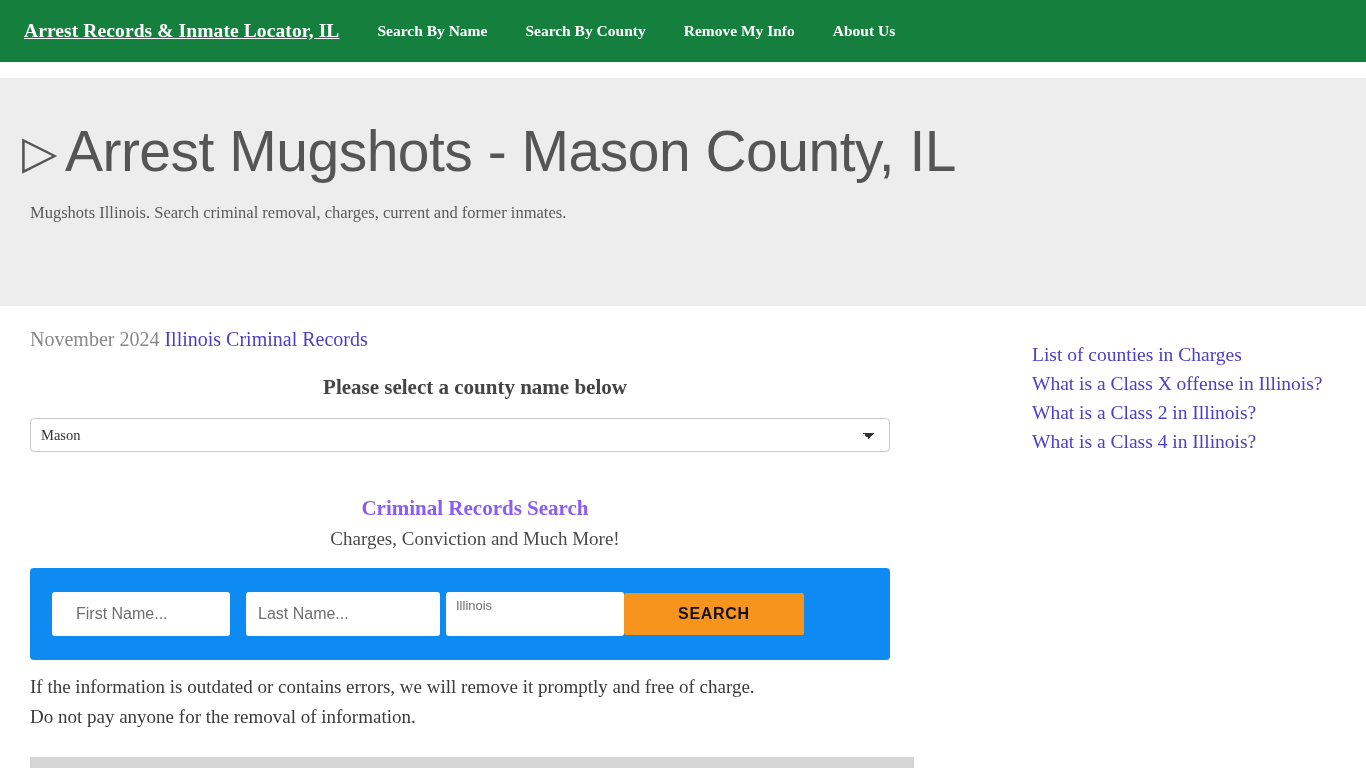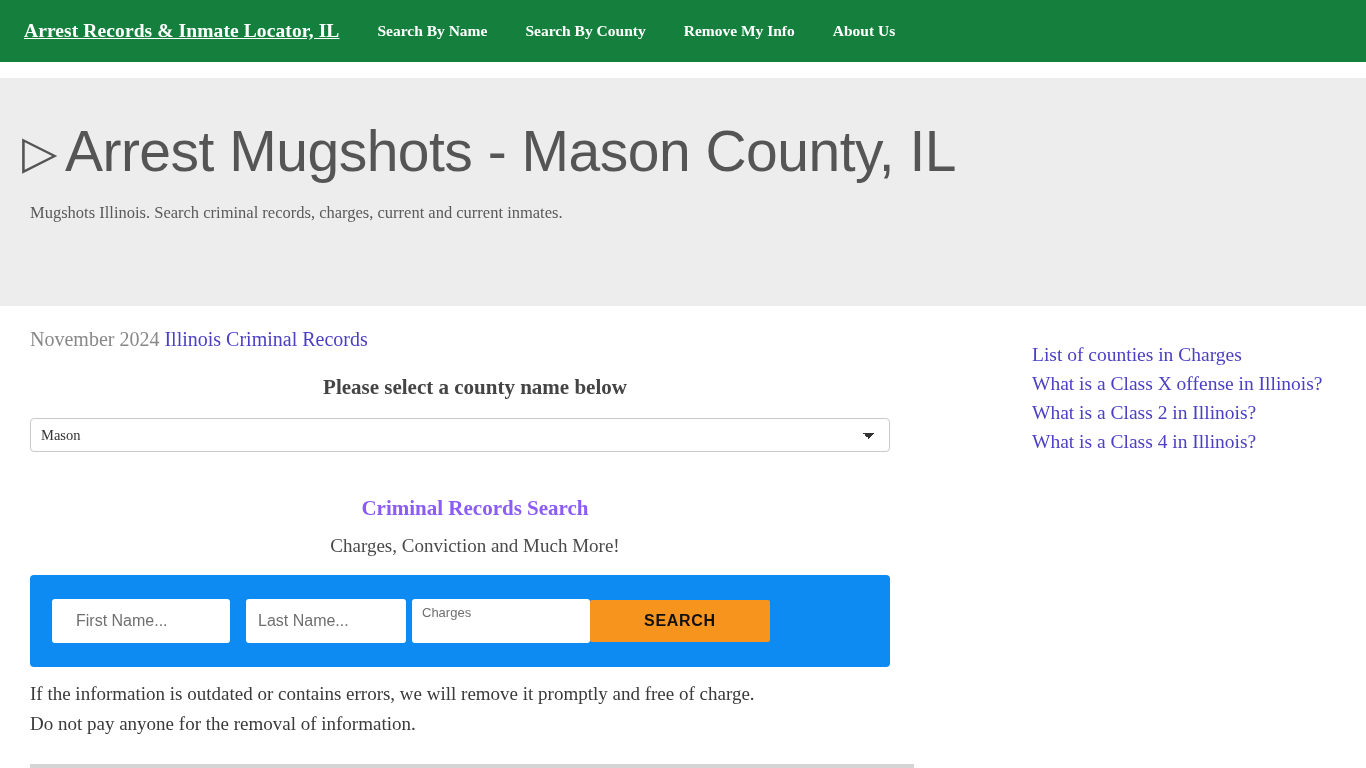--- a/index.html
+++ b/index.html
@@ -156,21 +156,21 @@
     font-weight: bold;
     font-size: 21px;
     color: #8b5cf6;
     margin: 44px 0 0 0;
   }
   .search-sub {
     text-align: center;
     font-family: "Liberation Serif", serif;
     font-size: 19px;
     color: #4a4a4a;
-    margin: 14px 0 0 0;
+    margin: 7px 0 0 0;
   }
   .search-panel {
     margin-top: 18px;
     width: 860px;
     height: 92px;
     background: #0d8bf2;
     border-radius: 4px;
     box-sizing: border-box;
     display: flex;
     align-items: center;
@@ -181,21 +181,21 @@
     box-sizing: border-box;
     background: #ffffff;
     border: 0;
     border-radius: 3px;
     outline: none;
     font-family: "Liberation Sans", sans-serif;
     color: #6f6f6f;
   }
   .sf::placeholder { color: #6f6f6f; opacity: 1; }
   .sf-first { width: 178px; margin-right: 16px; font-size: 16px; padding: 0 24px; }
-  .sf-last  { width: 160px; margin-right: 6px;  font-size: 16px; padding: 0 12px; }
+  .sf-last  { width: 194px; margin-right: 6px;  font-size: 16px; padding: 0 12px; }
   .sf-state {
     width: 178px;
     font-size: 13px;
     padding: 0 10px 14px 10px;
     display: flex;
     align-items: flex-start;
     padding-top: 6px;
   }
   .search-btn {
     width: 180px;
@@ -264,21 +264,21 @@
     <a class="nav-link" href="#">About Us</a>
   </nav>
 </div>
 
 <div class="hero-gap"></div>
 
 <header class="hero">
   <h1 class="hero-title">
     <span class="tri">▷</span><span>Arrest Mugshots - Mason County, IL</span>
   </h1>
-  <p class="hero-sub">Mugshots Illinois. Search criminal records, charges, current and current inmates.</p>
+  <p class="hero-sub">Mugshots Illinois. Search criminal removal, charges, current and former inmates.</p>
 </header>
 
 <div class="layout">
 
   <main class="content">
 
     <p class="dateline">
       <span>November 2024</span>
       <a href="#">Illinois Criminal Records</a>
     </p>
@@ -289,21 +289,21 @@
       <option>Mason</option>
     </select>
 
     <h2 class="search-title">Criminal Records Search</h2>
     <p class="search-sub">Charges, Conviction and Much More!</p>
 
     <div class="search-panel">
       <input class="sf sf-first" type="text" placeholder="First Name..." style="">
       <input class="sf sf-last" type="text" placeholder="Last Name..." style="">
       <div class="sf sf-state">
-        <span>Charges</span>
+        <span>Illinois</span>
       </div>
       <button class="search-btn">SEARCH</button>
     </div>
 
     <p class="disclaimer">
       <span>If the information is outdated or contains errors, we will remove it promptly and free of charge.</span><br>
       <span>Do not pay anyone for the removal of information.</span>
     </p>
 
     <table class="records-table">

